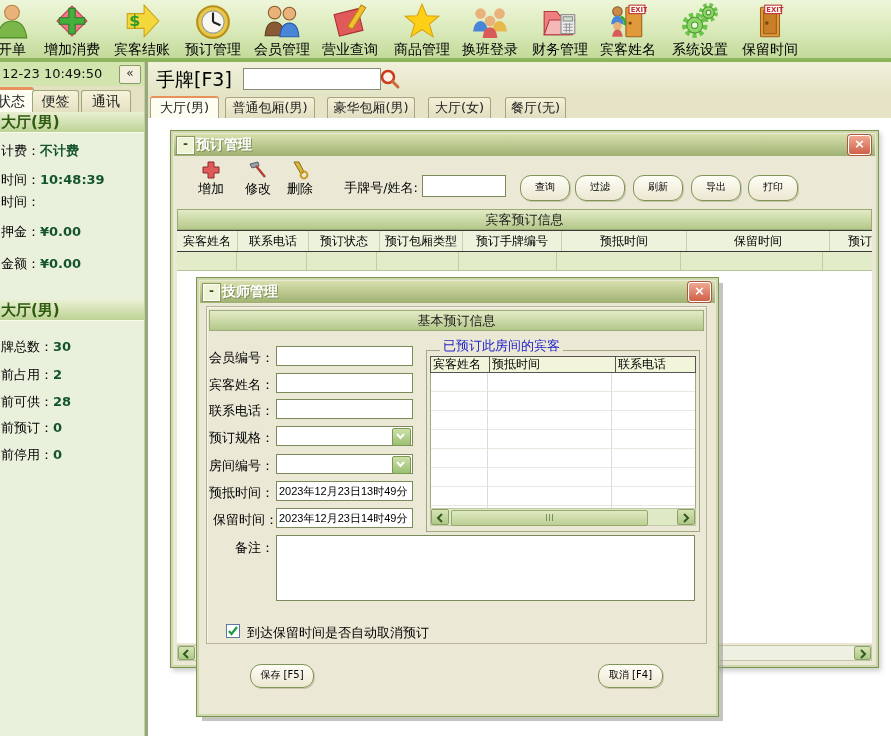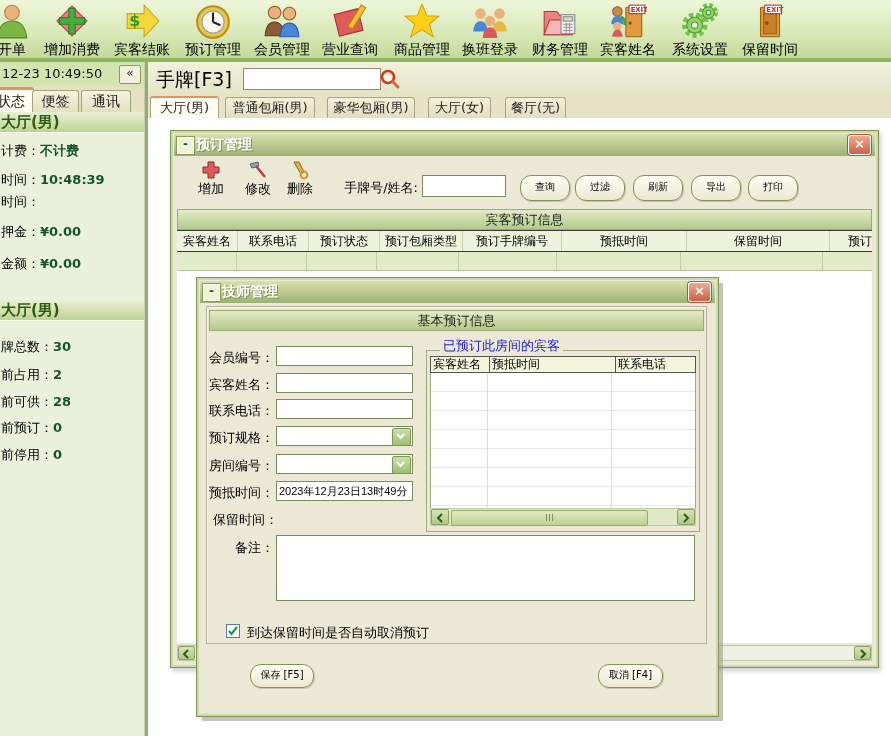--- a/index.html
+++ b/index.html
@@ -325,20 +325,21 @@
     <div class="fld-in" style="left:79px;top:176px;width:137px">
       <span></span>
       <span class="dd-btn"><svg width="15" height="14" viewBox="0 0 15 14">
             <polyline points="4,5 7.5,9 11,5" fill="none" stroke="#fff" stroke-width="2"></polyline>
           </svg></span>
     </div>
 
     <span class="fld-lbl" style="left:0;top:206px;width:77px">预抵时间：</span>
     <input class="fld-in" style="left: 79px; top: 203px; width: 137px;" value="2023年12月23日13时49分">
     <span class="fld-lbl" style="left:4px;top:233px;width:77px">保留时间：</span>
+    <input class="fld-in" style="left: 79px; top: 230px; width: 137px;" value="2023年12月23日14时49分">
 
     <span class="fld-lbl" style="left:0;top:261px;width:77px">备注：</span>
     <textarea class="fld-in" style="left: 79px; top: 257px; width: 419px; height: 66px; resize: none; font-size: 13px;"></textarea>
 
     <div style="position:absolute;left:229px;top:72px;width:274px;height:182px;border:1px solid #a0a884;box-sizing:border-box;"></div>
     <span style="position:absolute;left:243px;top:59px;font-size:13px;color:#2222cc;background:#ebe9d6;padding:0 3px;">已预订此房间的宾客</span>
 
     <div style="position:absolute;left:233px;top:78px;width:266px;height:17px;background:#f2f5da;border:1px solid #555;box-sizing:border-box;display:flex;font-size:12px;color:#000;">
       <div style="width:56px;border-right:1px solid #555;padding-left:2px;line-height:15px">宾客姓名</div>
       <div style="width:123px;border-right:1px solid #555;padding-left:2px;line-height:15px">预抵时间</div>

